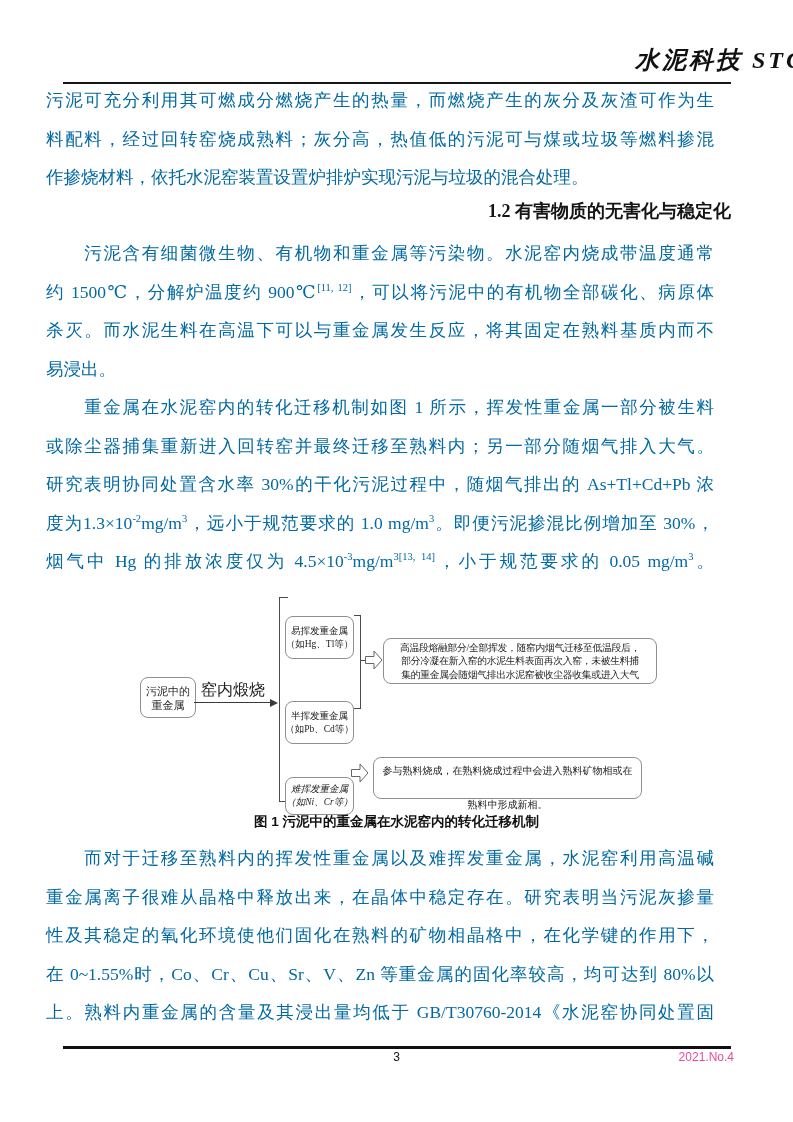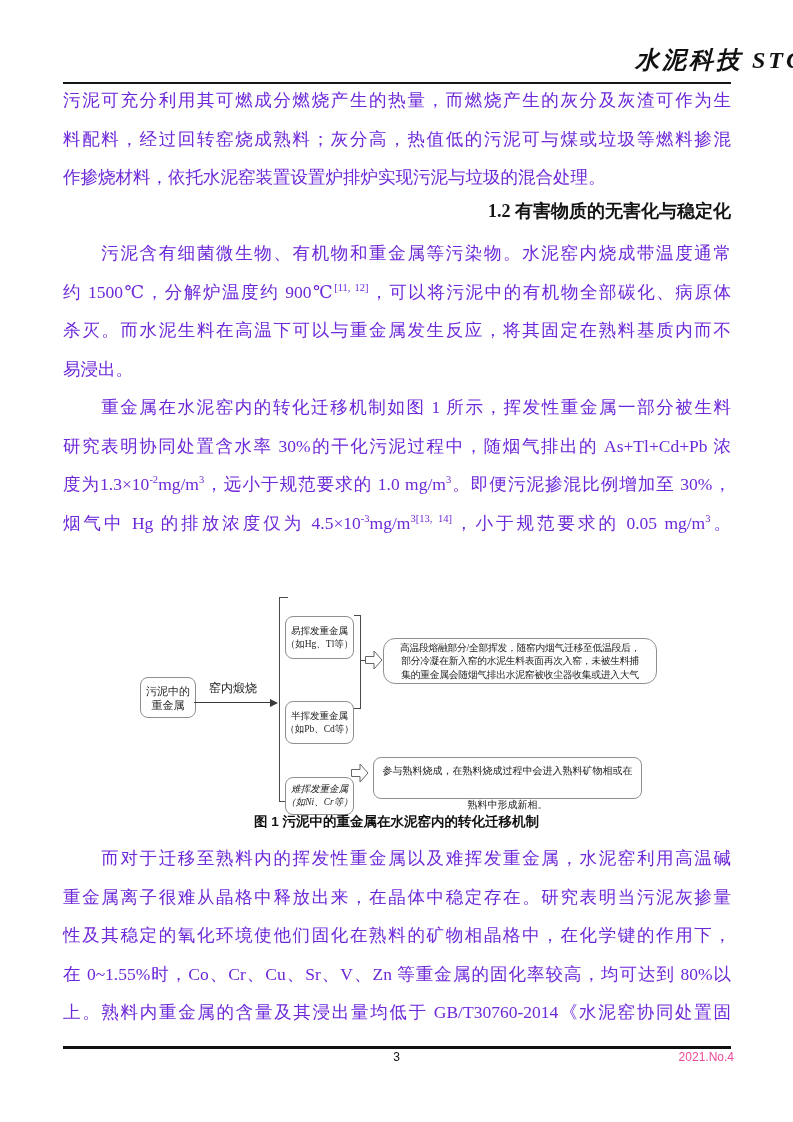--- a/index.html
+++ b/index.html
@@ -4,55 +4,55 @@
 <style>
   html,body{margin:0;padding:0;background:#fff;}
   .page{position:relative;width:793px;height:1122px;background:#fff;overflow:hidden;
         font-family:"Liberation Serif","DejaVu Serif",serif;color:#1b1b1b;}
 
   .title{position:absolute;top:44px;left:0;width:100%;text-align:right;
          font-family:"Liberation Serif","DejaVu Serif",serif;font-style:italic;font-weight:600;
          font-size:24px;letter-spacing:3px;color:#111;margin-left:12px;}
   .hrule{position:absolute;top:82px;left:63px;width:668px;height:2px;background:#161616;}
 
-  .bodyp{position:absolute;left:63px;width:668px;font-size:17.5px;color:#6d28d9;}
+  .bodyp{position:absolute;left:46px;width:668px;font-size:17.5px;color:#0369a1;}
   .tline{height:38.5px;line-height:38.5px;white-space:nowrap;}
   .just{text-align:justify;text-align-last:justify;}
   .sup{vertical-align:super;font-size:10.5px;line-height:0;}
 
   .heading{position:absolute;left:63px;top:197px;width:668px;height:32px;line-height:28px;
            font-family:Liberation Serif, serif;font-weight:bold;
            font-size:18px;color:#141414;text-align:right;}
 
   .figure{position:absolute;left:64px;top:590px;width:668px;height:224px;
           font-family:"Liberation Serif","DejaVu Serif",serif;color:#222;}
   .fbox{position:absolute;border:1px solid #8f8f8f;border-radius:8px;background:#fff;
         display:flex;flex-direction:column;align-items:center;justify-content:center;
         text-align:center;}
   .fbox .tline{height:auto;white-space:nowrap;}
   .src{left:76px;top:87px;width:54px;height:39px;font-size:11px;}
   .src .tline{line-height:14px;}
-  .flabel{position:absolute;left:130px;top:90px;width:78px;text-align:center;font-size:12px;color:#222;}
+  .flabel{position:absolute;left:130px;top:90px;width:78px;text-align:center;font-size:16px;color:#222;}
   .fline{position:absolute;left:130px;top:112px;width:78px;height:1.3px;background:#3a3a3a;}
   .fhead{position:absolute;left:206px;top:108.5px;width:0;height:0;
          border-left:8px solid #3a3a3a;border-top:4.5px solid transparent;border-bottom:4.5px solid transparent;}
   .bracketL{position:absolute;left:215px;top:7px;width:8px;height:203px;
             border-left:1.3px solid #4a4a4a;border-top:1.3px solid #4a4a4a;border-bottom:1.3px solid #4a4a4a;}
   .cat{left:221px;width:67px;font-size:9.5px;margin-top:19px;}
   .cat .tline{line-height:13px;}
   .c1{top:7px;height:41px;}
   .c2{top:92px;height:41px;}
   .c3{top:168px;height:36px;font-style:italic;}
   .bracketR{position:absolute;left:290px;top:25px;width:6px;height:92px;
             border-right:1px solid #4a4a4a;border-top:1px solid #4a4a4a;border-bottom:1px solid #4a4a4a;}
   .dashR{position:absolute;left:296px;top:70px;width:6px;height:1px;background:#4a4a4a;}
   .harrow{position:absolute;}
   .a1{left:301px;top:60px;}
   .a2{left:287px;top:173px;}
-  .out1{left:319px;top:48px;width:272px;height:44px;font-size:9.8px;letter-spacing:-0.3px;border-radius:12px;}
+  .out1{left:319px;top:48px;width:272px;height:44px;font-size:9.8px;letter-spacing:-0.3px;}
   .out1 .tline{line-height:13.5px;}
   .out2{left:309px;top:167px;width:267px;height:40px;font-size:10px;}
   .out2 .tline{line-height:15.5px;margin-top:19px;}
 
   .caption{position:absolute;top:813px;left:0;width:100%;text-align:center;
            font-family:"Liberation Sans","DejaVu Sans",sans-serif;font-weight:bold;
            font-size:13.5px;color:#111;}
 
   .frule{position:absolute;top:1046px;left:63px;width:668px;height:2.5px;background:#101010;}
   .fpage{position:absolute;top:1050px;left:0;width:100%;text-align:center;
@@ -78,20 +78,21 @@
 
   <div class="bodyp" style="top:234px">
       <div class="tline just"><span>　　污泥含有细菌微生物、有机物和重金属等污染物。水泥窑内烧成带温度通常</span></div>
       <div class="tline just"><span>约 1500℃，分解炉温度约 900℃</span><span class="sup">[11, 12]</span><span>，可以将污泥中的有机物全部碳化、病原体</span></div>
       <div class="tline just"><span>杀灭。而水泥生料在高温下可以与重金属发生反应，将其固定在熟料基质内而不</span></div>
       <div class="tline"><span>易浸出。</span></div>
     </div>
 
   <div class="bodyp" style="top:388px">
       <div class="tline just"><span>　　重金属在水泥窑内的转化迁移机制如图 1 所示，挥发性重金属一部分被生料</span></div>
+      <div class="tline just"><span>或除尘器捕集重新进入回转窑并最终迁移至熟料内；另一部分随烟气排入大气。</span></div>
       <div class="tline just"><span>研究表明协同处置含水率 30%的干化污泥过程中，随烟气排出的 As+Tl+Cd+Pb 浓</span></div>
       <div class="tline just"><span>度为1.3×10</span><span class="sup">-2</span><span>mg/m</span><span class="sup">3</span><span>，远小于规范要求的 1.0 mg/m</span><span class="sup">3</span><span>。即便污泥掺混比例增加至 30%，</span></div>
       <div class="tline just"><span>烟气中 Hg 的排放浓度仅为 4.5×10</span><span class="sup">-3</span><span>mg/m</span><span class="sup">3[13, 14]</span><span>，小于规范要求的 0.05 mg/m</span><span class="sup">3</span><span>。</span></div>
     </div>
 
   <div class="figure">
     <div class="fbox src">
         <div class="tline"><span>污泥中的</span></div>
         <div class="tline"><span>重金属</span></div>
       </div>

